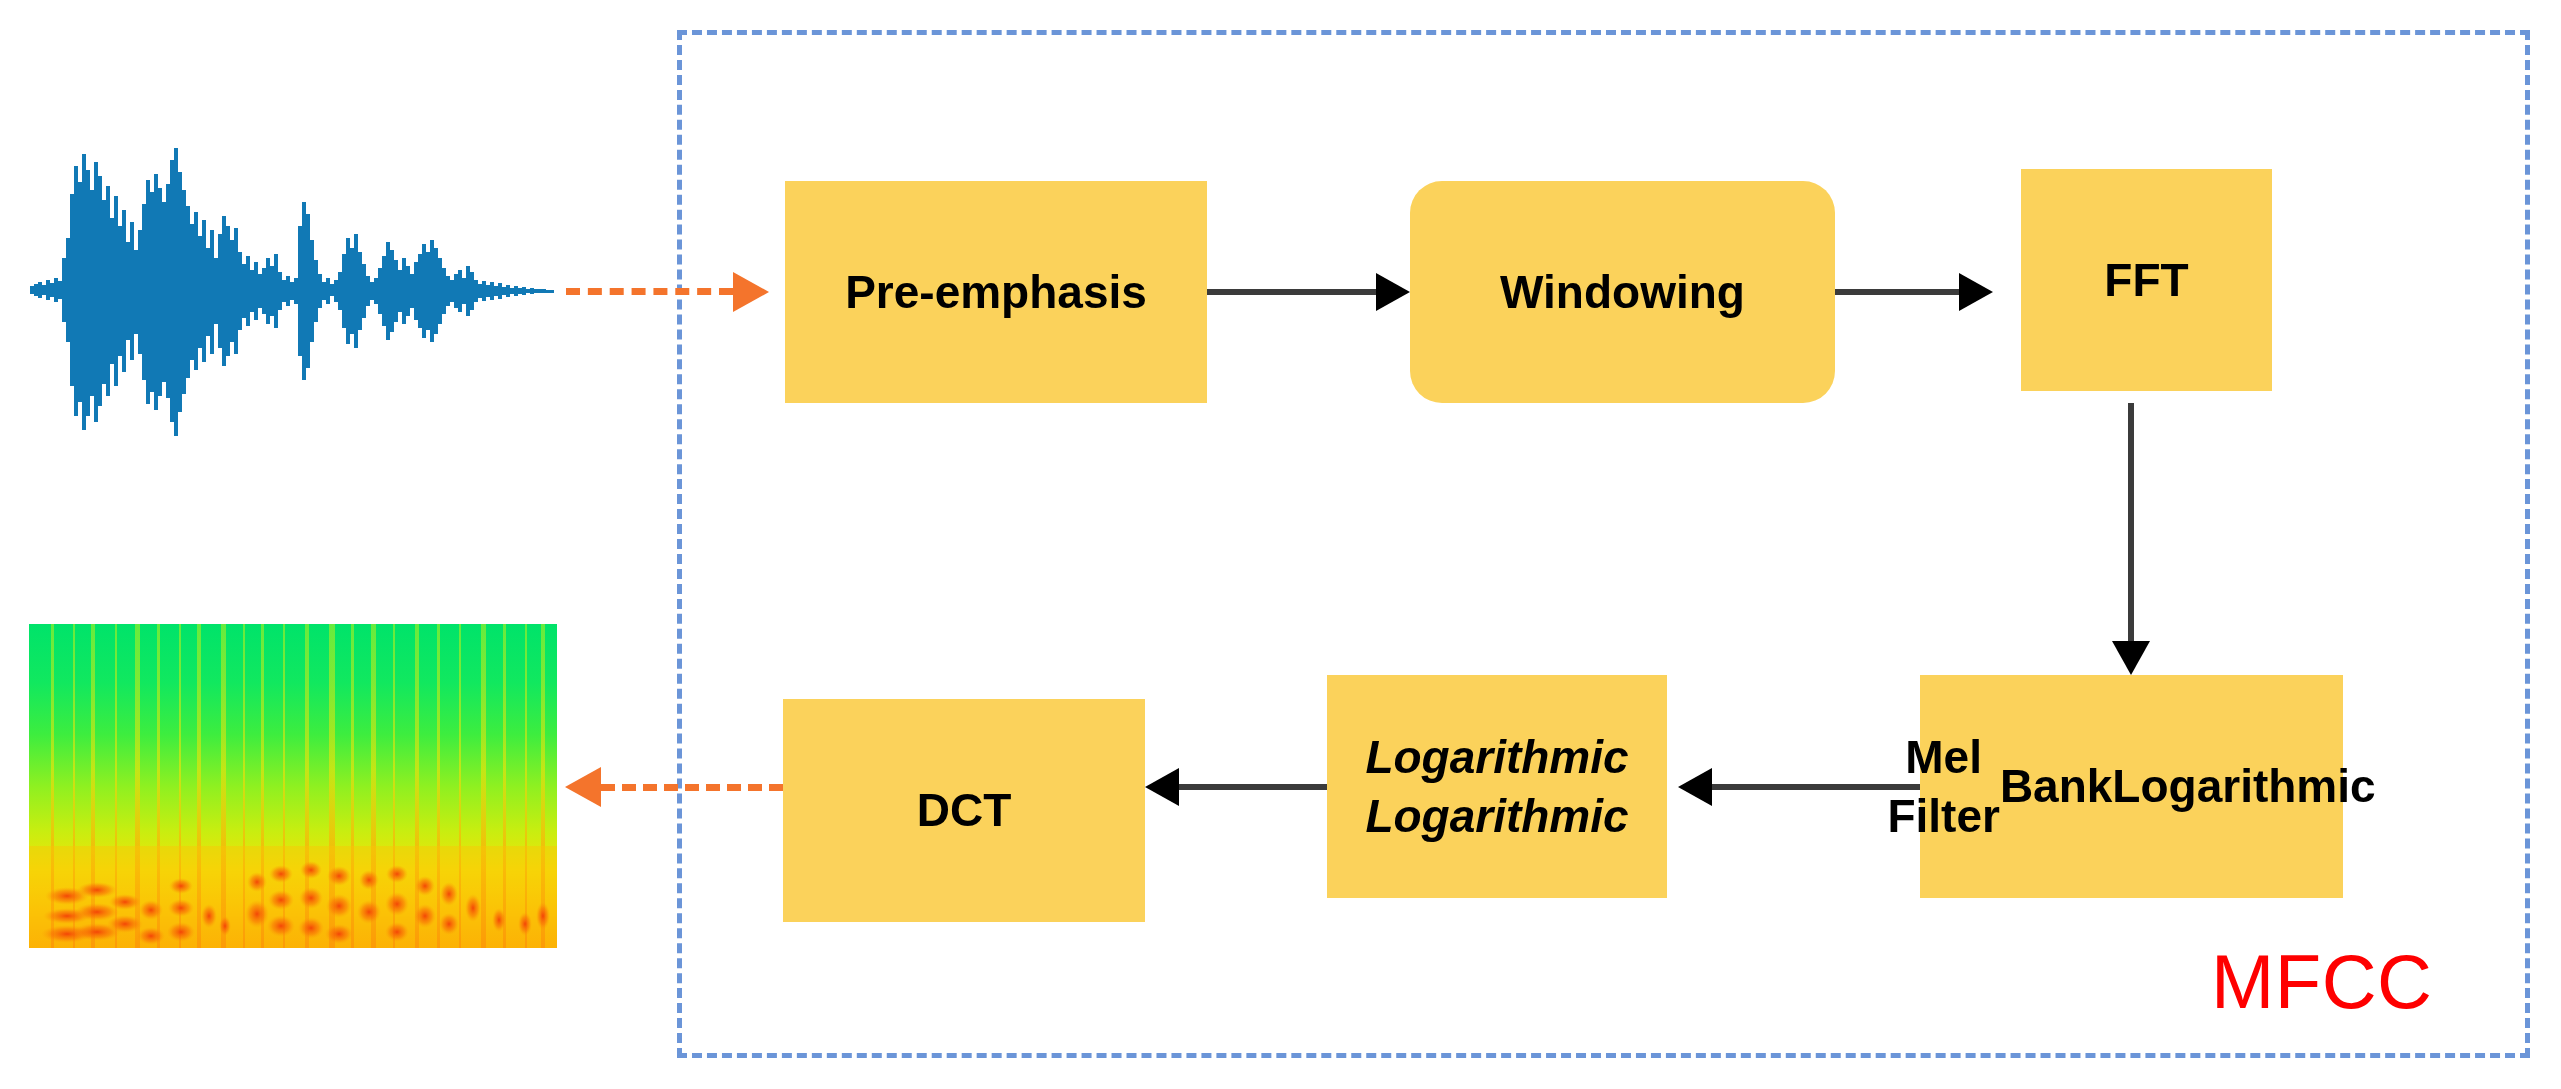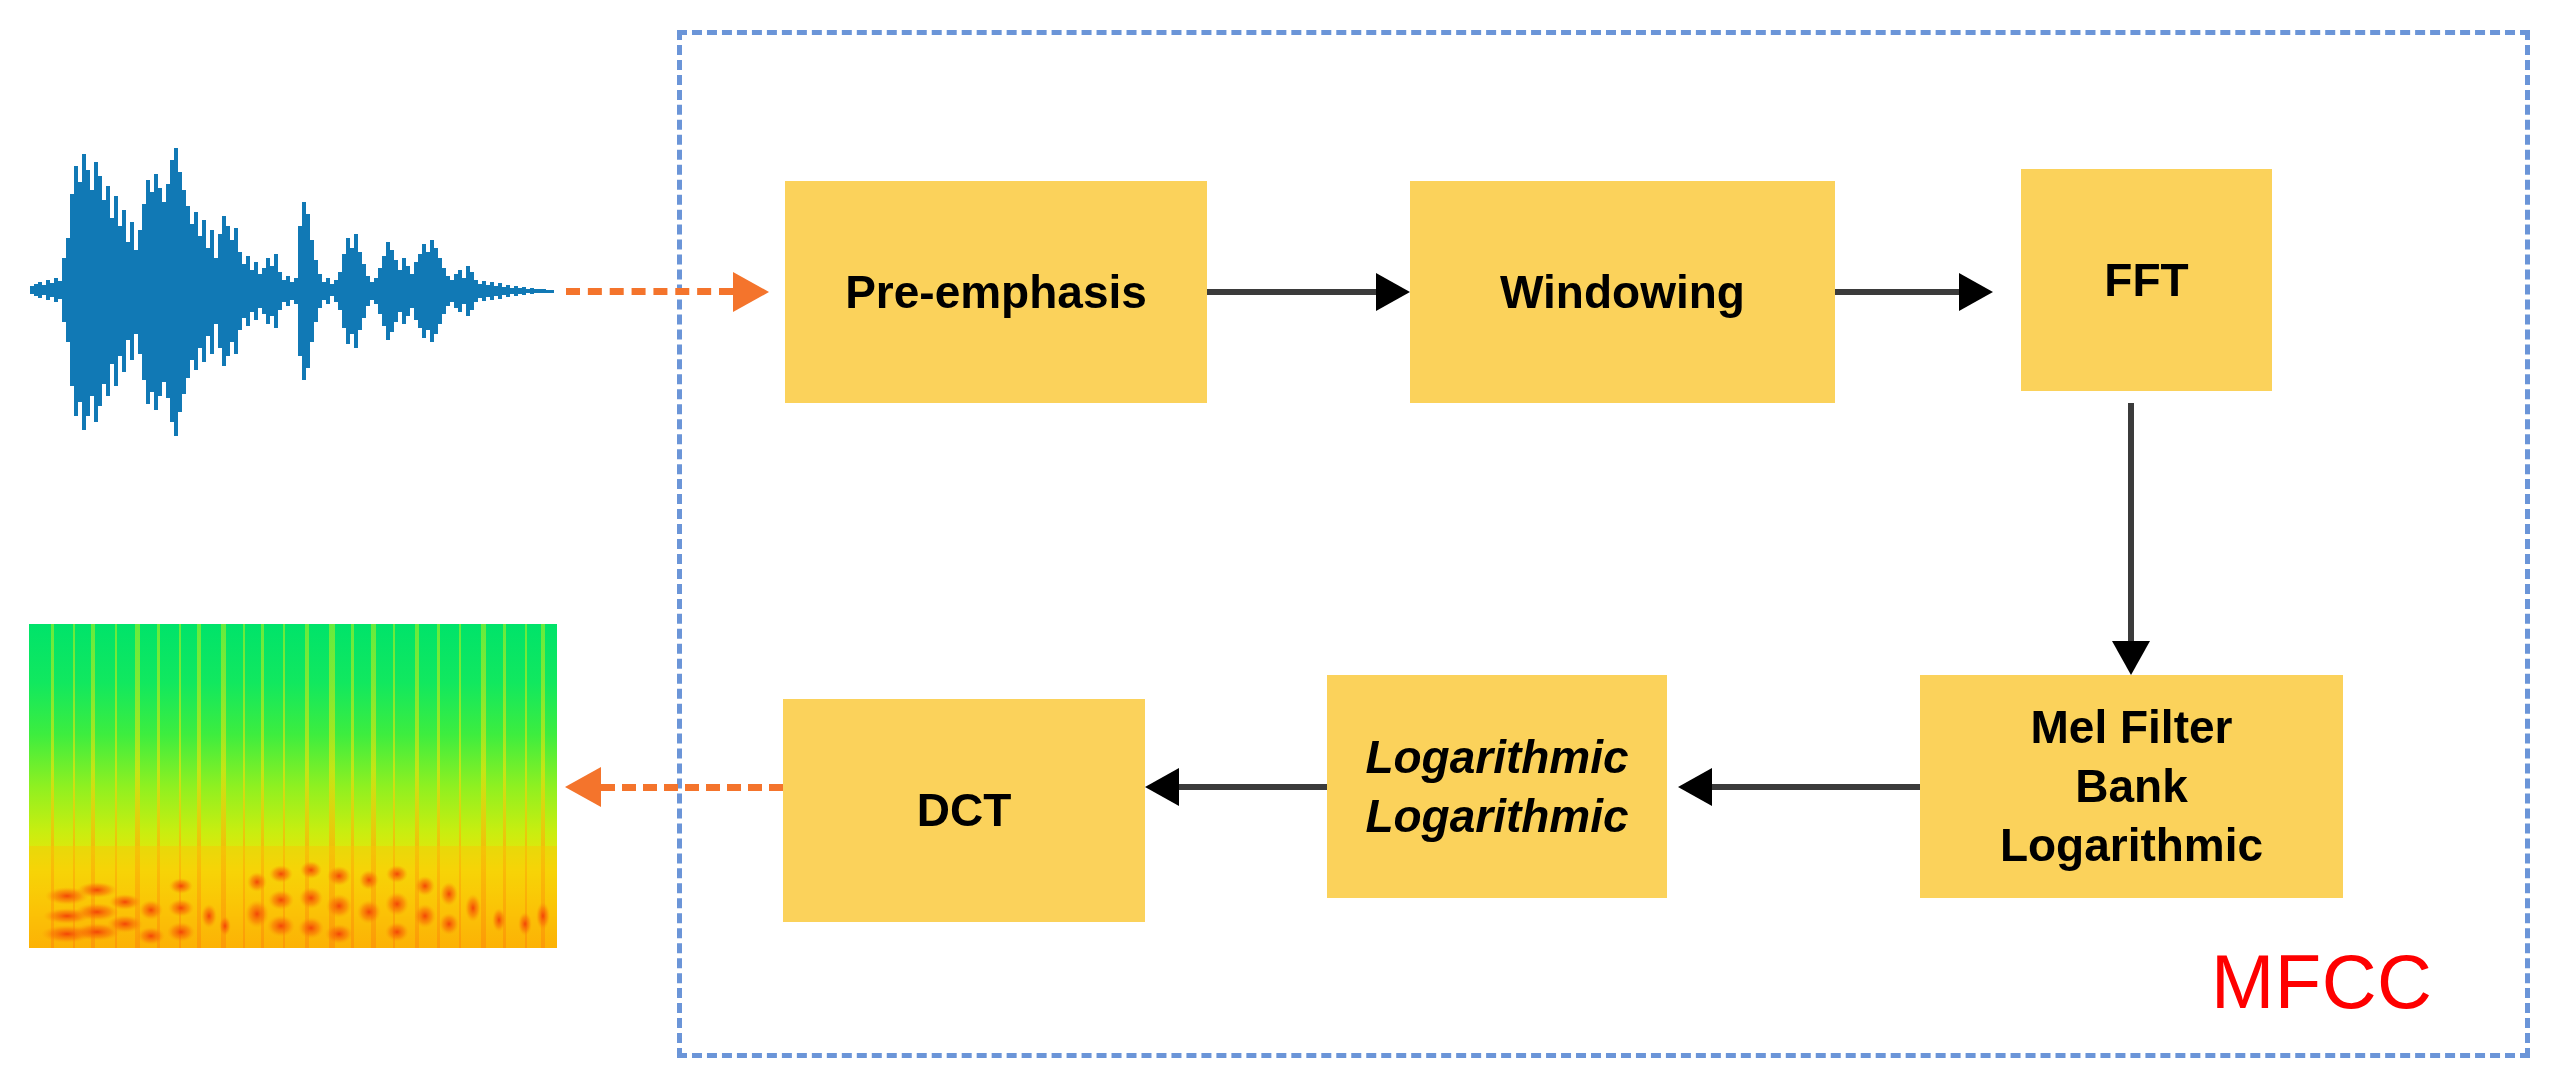--- a/index.html
+++ b/index.html
@@ -362,35 +362,35 @@
   <div class="dash-h" style="left:566px; top:288px; width:167px;"></div>
   <div class="head head-right-o" style="left:733px; top:272px;"></div>
 
   <div class="pbox" style="left:785px; top:181px; width:422px; height:222px;">
     <span>Pre-emphasis</span>
   </div>
 
   <div class="arrow-h" style="left:1207px; top:289px; width:169px;"></div>
   <div class="head head-right" style="left:1376px; top:273px;"></div>
 
-  <div class="pbox" style="left:1410px; top:181px; width:425px; height:222px;">
+  <div class="pbox" style="left:1410px; top:181px; width:425px; height:222px;border-radius:32px;">
     <span>Windowing</span>
   </div>
 
   <div class="arrow-h" style="left:1835px; top:289px; width:125px;"></div>
   <div class="head head-right" style="left:1959px; top:273px;"></div>
 
   <div class="pbox" style="left:1993px; top:169px; width:251px; height:222px;margin-left:28px;">
     <span>FFT</span>
   </div>
 
   <div class="arrow-v" style="left:2128px; top:403px; width:6px; height:240px;"></div>
   <div class="head head-down" style="left:2112px; top:641px;"></div>
 
-  <div class="pbox" style="left:1920px; top:675px; width:423px; height:223px; flex-direction:column;">
+  <div class="pbox" style="left:1920px; top:675px; width:423px; height:223px; flex-direction:row;">
     <span>Mel Filter</span>
     <span>Bank</span>
     <span>Logarithmic</span>
   </div>
 
   <div class="arrow-h" style="left:1712px; top:784px; width:208px;"></div>
   <div class="head head-left" style="left:1678px; top:768px;"></div>
 
   <div class="pbox" style="left:1327px; top:675px; width:340px; height:223px; flex-direction:column;font-style:italic;">
     <span>Logarithmic</span>

